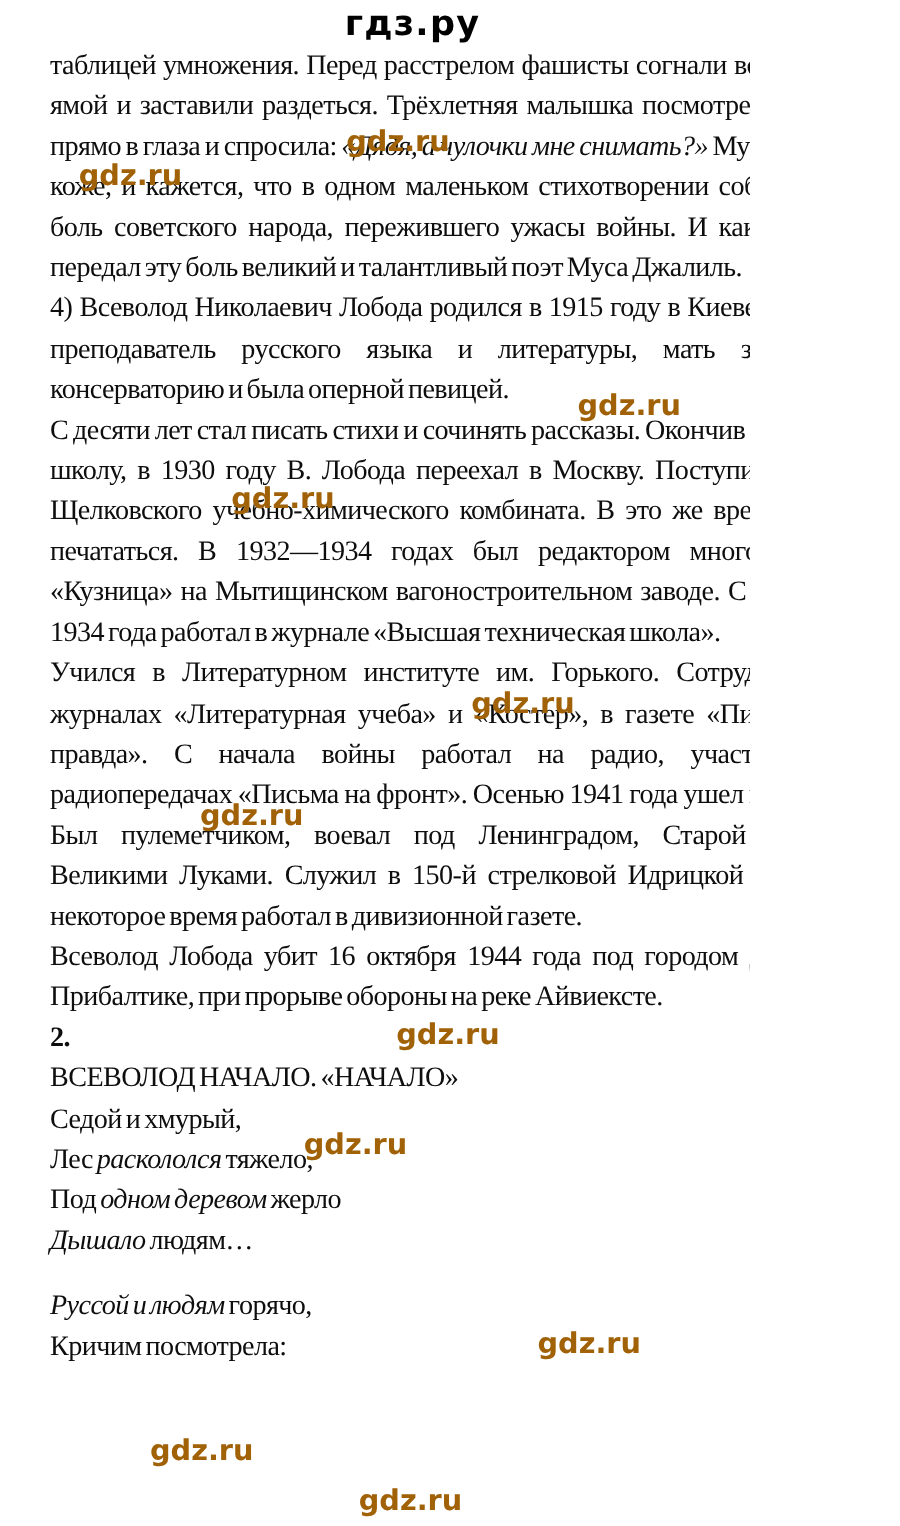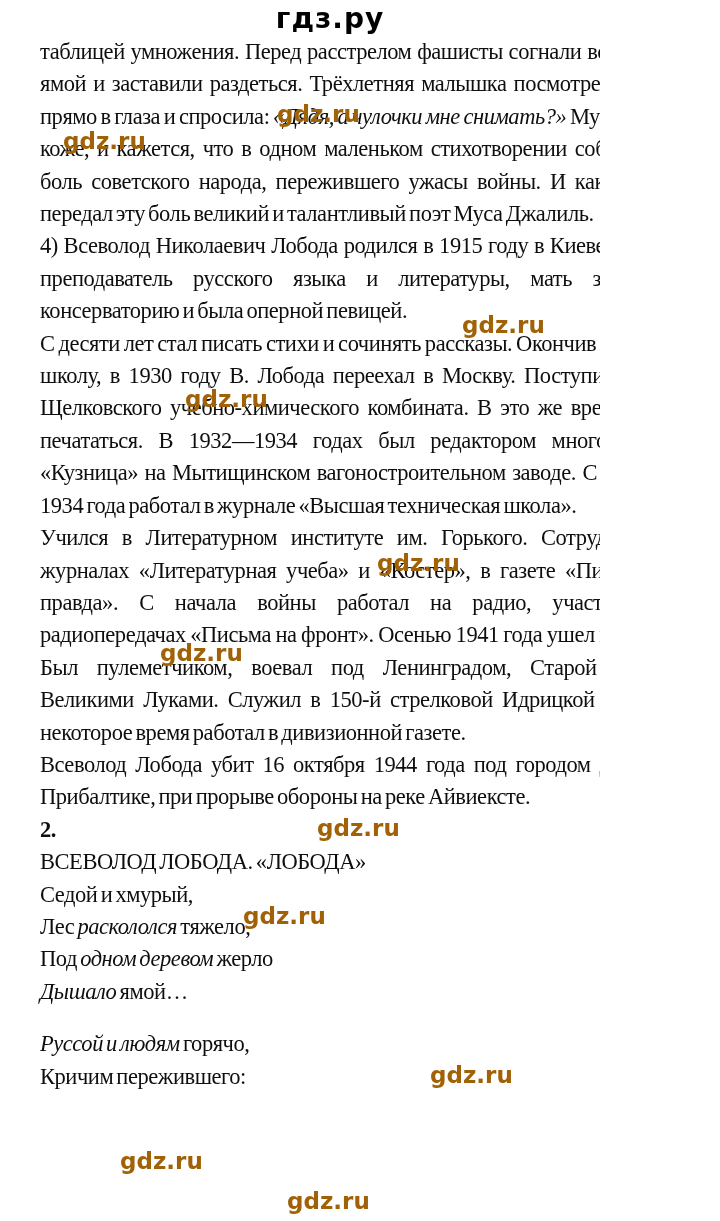--- a/index.html
+++ b/index.html
@@ -72,28 +72,28 @@
 
   <div class="site-header">гдз.ру</div>
 
   <div class="doc">
       <div class="para"><span>таблицей умножения. Перед расстрелом фашисты согнали всех перед ямой и заставили раздеться. Трёхлетняя малышка посмотрела немцу прямо в глаза и спросила: </span><em>«Дядя, а чулочки мне снимать?»</em><span> Мурашки по коже, и кажется, что в одном маленьком стихотворении собрана вся боль советского народа, пережившего ужасы войны. И как глубоко передал эту боль великий и талантливый поэт Муса Джалиль.</span></div>
       <div class="para"><span>4) Всеволод Николаевич Лобода родился в 1915 году в Киеве Отец — преподаватель русского языка и литературы, мать закончила консерваторию и была оперной певицей.</span></div>
       <div class="para"><span>С десяти лет стал писать стихи и сочинять рассказы. Окончив среднюю школу, в 1930 году В. Лобода переехал в Москву. Поступил в ФЗУ Щелковского учебно-химического комбината. В это же время начал печататься. В 1932—1934 годах был редактором многотиражки «Кузница» на Мытищинском вагоностроительном заводе. С сентября 1934 года работал в журнале «Высшая техническая школа».</span></div>
       <div class="para"><span>Учился в Литературном институте им. Горького. Сотрудничал в журналах «Литературная учеба» и «Костер», в газете «Пионерская правда». С начала войны работал на радио, участвовал в радиопередачах «Письма на фронт». Осенью 1941 года ушел на фронт. Был пулеметчиком, воевал под Ленинградом, Старой Руссой, Великими Луками. Служил в 150-й стрелковой Идрицкой дивизии, некоторое время работал в дивизионной газете.</span></div>
       <div class="para"><span>Всеволод Лобода убит 16 октября 1944 года под городом Добеле в Прибалтике, при прорыве обороны на реке Айвиексте.</span></div>
       <div class="line bold"><span>2.</span></div>
-      <div class="line"><span>ВСЕВОЛОД ЛОБОДА. «ЛОБОДА»</span></div>
+      <div class="line"><span>ВСЕВОЛОД НАЧАЛО. «НАЧАЛО»</span></div>
       <div class="line"><span>Седой и хмурый,</span></div>
       <div class="line"><span>Лес </span><em>раскололся</em><span> тяжело,</span></div>
       <div class="line"><span>Под </span><em>одном деревом</em><span> жерло</span></div>
-      <div class="line"><em>Дышало</em><span> ямой…</span></div>
+      <div class="line"><em>Дышало</em><span> людям…</span></div>
       <div class="spacer"></div>
       <div class="line"><em>Руссой и людям</em><span> горячо,</span></div>
-      <div class="line"><span>Кричим пережившего:</span></div>
+      <div class="line"><span>Кричим посмотрела:</span></div>
     </div>
 
   <div class="wm" style="left:277px; top:100px;">gdz.ru</div>
   <div class="wm" style="left:600px; top:102px;">gdz.ru</div>
   <div class="wm" style="left:63px;  top:127px;">gdz.ru</div>
   <div class="wm" style="left:462px; top:311px;">gdz.ru</div>
   <div class="wm" style="left:185px; top:385px;">gdz.ru</div>
   <div class="wm" style="left:603px; top:504px;">gdz.ru</div>
   <div class="wm" style="left:377px; top:549px;">gdz.ru</div>
   <div class="wm" style="left:160px; top:639px;">gdz.ru</div>

